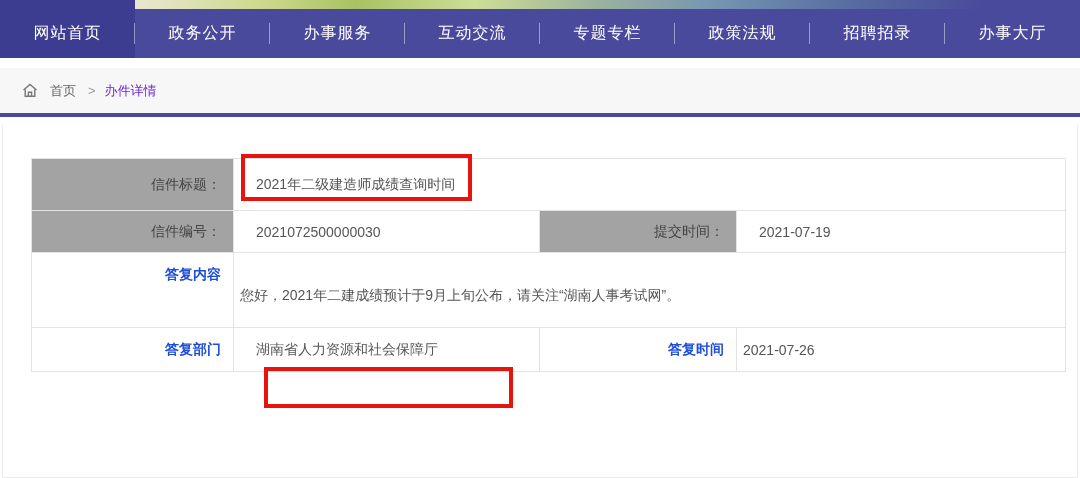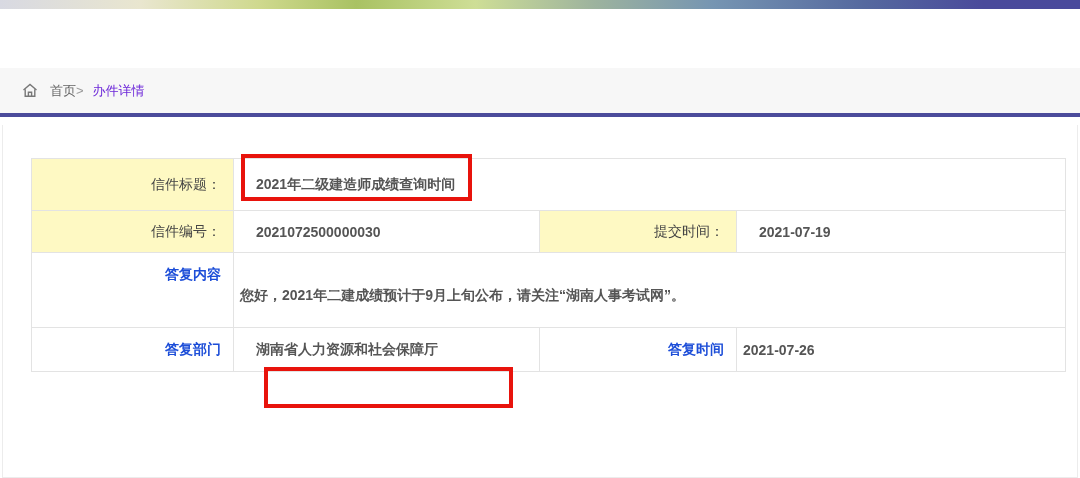--- a/index.html
+++ b/index.html
@@ -42,45 +42,45 @@
   
   .breadcrumb-bar {
     margin-top: 10px; height: 49px;
     background: #f7f7f7;
     border-bottom: 4px solid #4b4b9b;
     display: flex; align-items: center;
     padding-left: 22px;
     font-size: 13px; color: #666;
   }
   .home-icon { display: inline-flex; margin-right: 12px; }
-  .crumb { margin-right: 0; cursor: pointer; }
+  .crumb { margin-right: 12px; cursor: pointer; }
   .crumb-sep { margin-right: 9px; color: #999; }
   .crumb-current { color: #6d28d9; }
 
   
   .panel {
     position: absolute; left: 2px; right: 2px; top: 125px; bottom: 0;
     background: #fff;
     border: 1px solid #ececec; border-top: none;
   }
   table.detail {
     position: absolute; left: 28px; top: 33px;
     width: 1034px; border-collapse: collapse; table-layout: fixed;
     font-size: 14px; color: #555;
   }
   td { border: 1px solid #e3e3e3; overflow: hidden; }
   td.lbl {
-    background: #fef9c3; text-align: right;
+    background: #a3a3a3; text-align: right;
     padding-right: 12px; color: #444;
   }
   td.lbl-bold {
     background: #ffffff; text-align: right;
     padding-right: 12px; color: #1d4ed8; font-weight: bold;
   }
-  td.val { padding-left: 22px; color: #555; background: #fff; font-weight: bold; }
+  td.val { padding-left: 22px; color: #555; background: #fff; }
   td.val-indent { padding-left: 30px; }
   td.val-tight { padding-left: 6px; }
   tr.r-title  { height: 52px; }
   tr.r-number { height: 42px; }
   tr.r-name   { height: 49px; }
   tr.r-content{ height: 50px; }
   tr.r-reply  { height: 75px; }
   tr.r-dept   { height: 44px; }
   td.reply-lbl { vertical-align: top; padding-top: 13px; }
   td.reply-val { padding-top: 12px; vertical-align: middle; }
@@ -91,20 +91,46 @@
     background: transparent; z-index: 5; pointer-events: none;
   }
   .hl-title { left: 241px; top: 154px; width: 231px; height: 47px; }
   .hl-reply { left: 264px; top: 367px; width: 249px; height: 41px; }
 </style>
 </head>
 <body>
 
 <div class="header">
   <div class="banner-sliver"></div>
+  <nav class="navbar">
+    <div class="nav-item active">
+      <span>网站首页</span>
+    </div>
+    <div class="nav-item">
+      <span>政务公开</span>
+    </div>
+    <div class="nav-item">
+      <span>办事服务</span>
+    </div>
+    <div class="nav-item">
+      <span>互动交流</span>
+    </div>
+    <div class="nav-item">
+      <span>专题专栏</span>
+    </div>
+    <div class="nav-item">
+      <span>政策法规</span>
+    </div>
+    <div class="nav-item">
+      <span>招聘招录</span>
+    </div>
+    <div class="nav-item">
+      <span>办事大厅</span>
+    </div>
+  </nav>
 </div>
 
 <div class="breadcrumb-bar">
   <span class="home-icon">
     <svg width="16" height="15" viewBox="0 0 16 15" fill="none" stroke="#777" stroke-width="1.4">
       <path d="M1.5 7 L8 1.5 L14.5 7"></path>
       <path d="M3.2 6.2 V13.2 H12.8 V6.2"></path>
       <path d="M6.4 13.2 V9.2 H9.6 V13.2"></path>
     </svg>
   </span>

